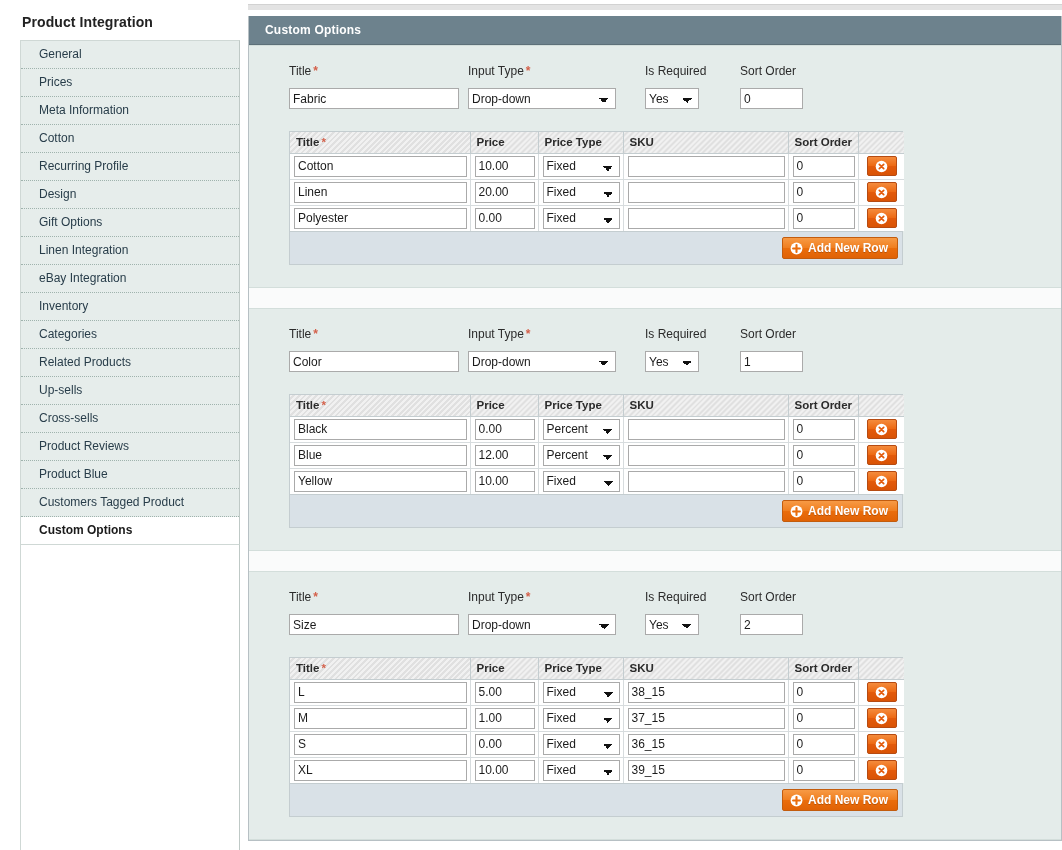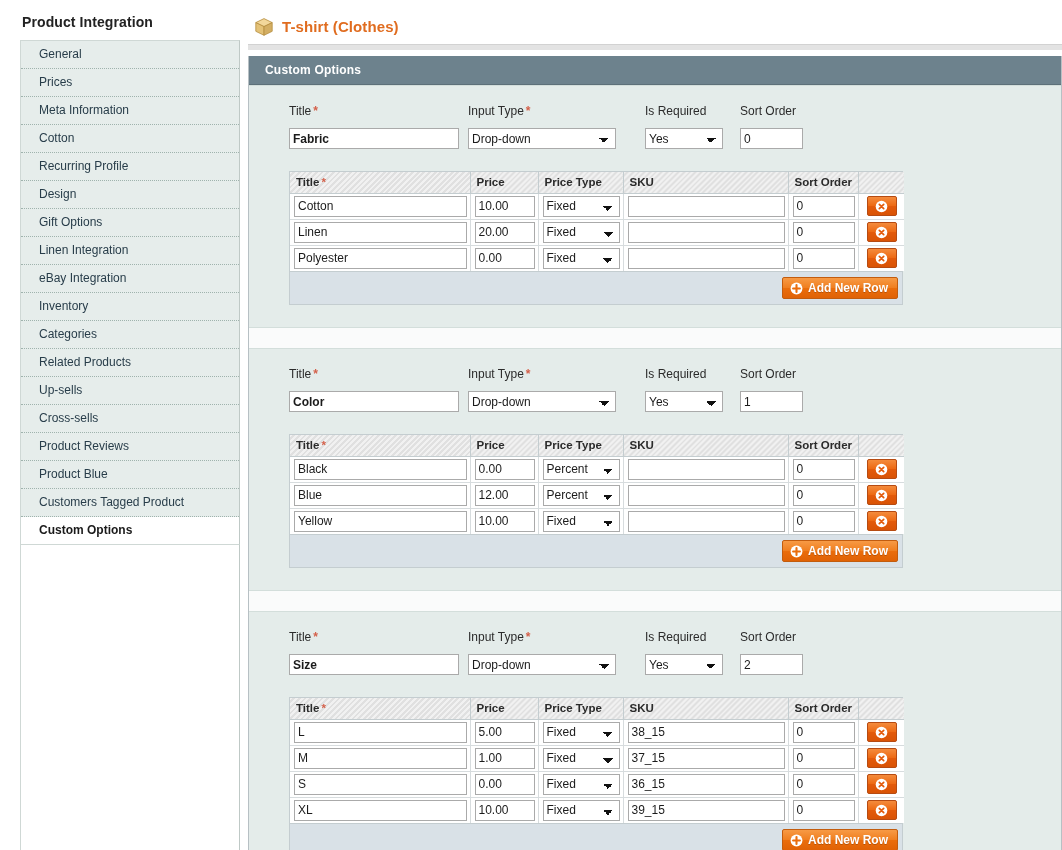--- a/index.html
+++ b/index.html
@@ -155,23 +155,23 @@
     padding-right: 17px;
     background-image:
       linear-gradient(45deg, transparent 50%, #111 50%),
       linear-gradient(135deg, #111 50%, transparent 50%);
     background-position:
       calc(100% - 11px) 9px,
       calc(100% - 6px) 9px;
     background-size: 5px 5px, 5px 5px;
     background-repeat: no-repeat;
   }
-  .opt-field.title-f input  { width: 170px; font-weight: bold; }
+  .opt-field.title-f input  { width: 170px; }
   .opt-field.type-f select  { width: 148px; }
-  .opt-field.req-f select   { width: 78px; }
+  .opt-field.req-f select   { width: 54px; }
   .opt-field.sort-f input   { width: 63px; }
 
   
   .values-wrap {
     margin: 22px 0 0 40px;
     width: 614px;
     border: 1px solid #c4cdd0;
     background: #ffffff;
   }
   table.values {
@@ -279,28 +279,20 @@
         <li class="">Product Reviews</li>
         <li class="">Product Blue</li>
         <li class="">Customers Tagged Product</li>
         <li class="active">Custom Options</li>
       </ul>
     <div id="sidebar-empty"></div>
   </div>
 
   <div id="content">
 
-    <div id="page-head">
-      <svg id="box-icon" viewBox="0 0 20 20">
-        <polygon points="10,1.6 18.2,5.6 10,9.6 1.8,5.6" fill="#f2d79a" stroke="#b58d3d" stroke-width="0.8" stroke-linejoin="round"></polygon>
-        <polygon points="1.8,5.6 10,9.6 10,18.3 1.8,14.3" fill="#e4c277" stroke="#b58d3d" stroke-width="0.8" stroke-linejoin="round"></polygon>
-        <polygon points="18.2,5.6 10,9.6 10,18.3 18.2,14.3" fill="#d3ae63" stroke="#b58d3d" stroke-width="0.8" stroke-linejoin="round"></polygon>
-      </svg>
-      <span id="page-title">T-shirt (Clothes)</span>
-    </div>
 
     <div id="head-rule"></div>
 
     <div id="panel">
       <div id="panel-header">Custom Options</div>
       <div id="panel-body">
           <div class="option-block">
             <div class="opt-head">
               <div class="opt-field title-f">
                 <span class="opt-label"><span>Title</span><span class="req-star">*</span></span>

